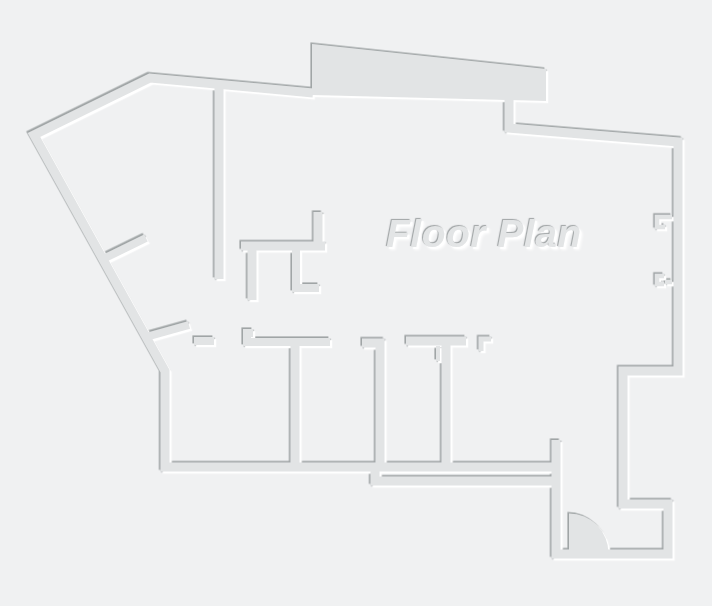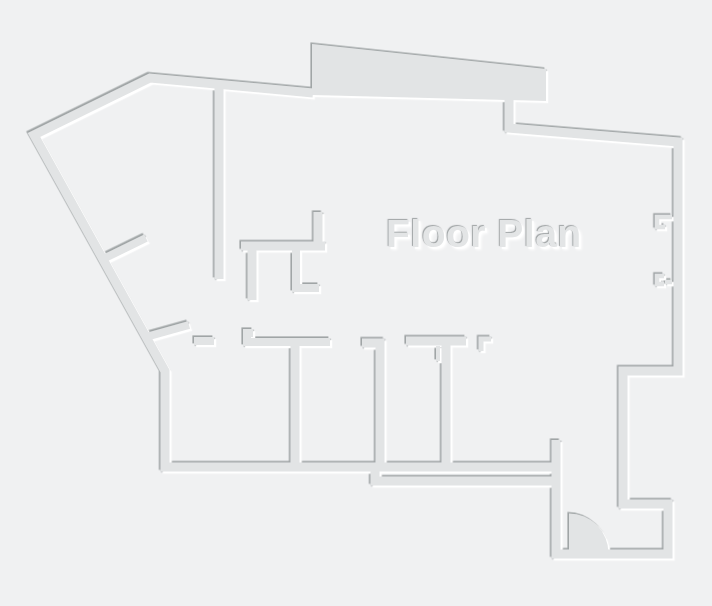--- a/index.html
+++ b/index.html
@@ -6,20 +6,21 @@
     margin: 0;
     padding: 0;
     font-family: "Liberation Sans", "DejaVu Sans", sans-serif;
   }
   .stage {
     position: relative;
     width: 712px;
     height: 606px;
     overflow: hidden;
     background: #f0f1f2; 
+    font-style: italic;
   }
   .plan-svg {
     position: absolute;
     left: 0;
     top: 0;
     display: block;
   }
   .plan-title {
     position: absolute;
     left: 386px;

